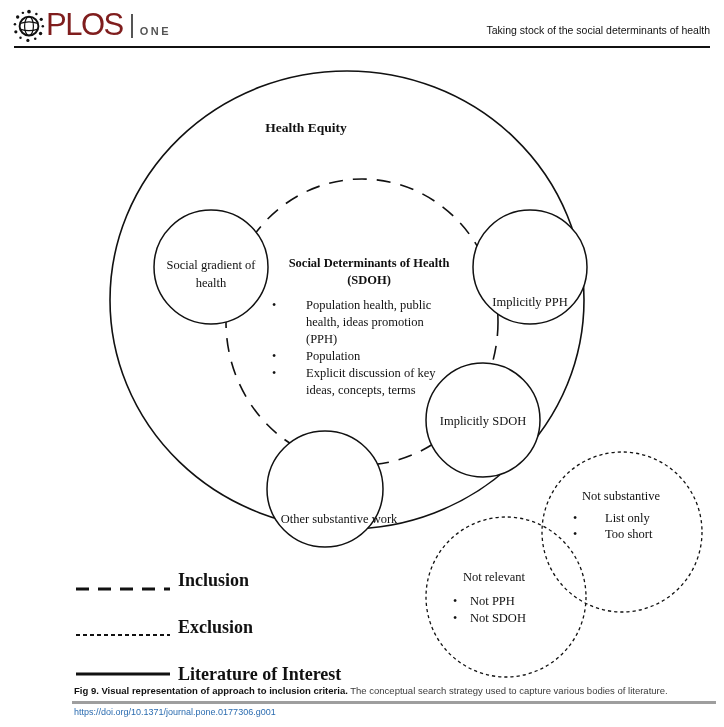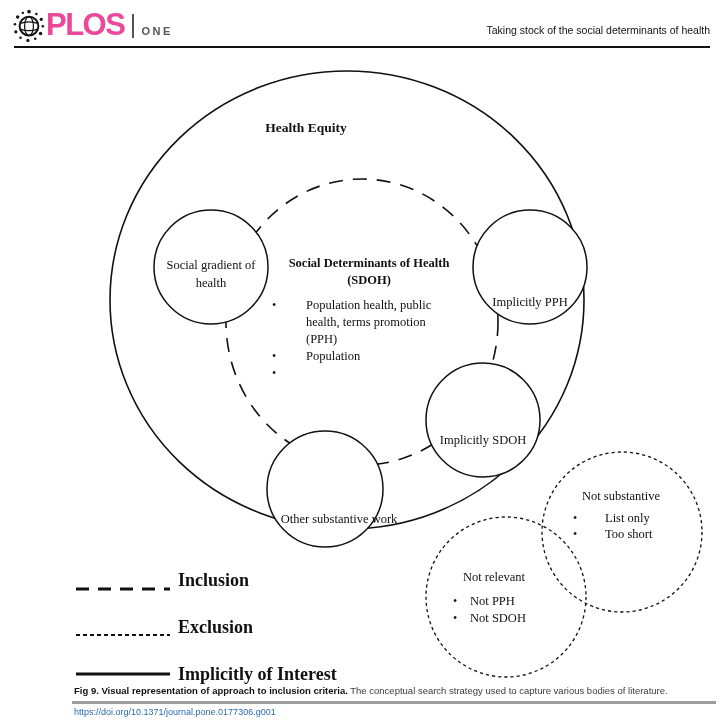--- a/index.html
+++ b/index.html
@@ -1,21 +1,21 @@
 <!DOCTYPE html>
 <html><head>
 <meta charset="utf-8">
 <style>
   html,body{margin:0;padding:0;background:#ffffff;}
   .page{position:relative;width:724px;height:727px;background:#fff;overflow:hidden;
         font-family:"Liberation Serif","DejaVu Serif",serif;color:#111;}
   
   .logo-row{position:absolute;left:12px;top:6px;display:flex;align-items:center;}
-  .plos-word{font-family:"Liberation Sans","DejaVu Sans",sans-serif;font-weight:bold;
-             font-size:31px;letter-spacing:-1.5px;color:#ec4899;line-height:38px;}
+  .plos-word{font-family:"Liberation Sans","DejaVu Sans",sans-serif;font-weight:normal;
+             font-size:31px;letter-spacing:-1.5px;color:#7f1d1d;line-height:38px;}
   .logo-divider{width:2px;height:24px;background:#555;margin:2px 7px 0 8px;}
   .one-word{font-family:"Liberation Sans","DejaVu Sans",sans-serif;font-weight:bold;
             font-size:11px;letter-spacing:2.5px;color:#555;margin-top:11px;}
   .running-title{position:absolute;right:14px;top:24px;
                  font-family:"Liberation Sans","DejaVu Sans",sans-serif;
                  font-size:10.5px;color:#111;}
   .header-rule{position:absolute;left:14px;top:46px;width:696px;height:2px;background:#111;}
   
   svg.diagram{position:absolute;left:0;top:0;z-index:1;}
   .lbl{position:absolute;z-index:2;font-size:12.5px;line-height:18px;text-align:center;
@@ -92,40 +92,41 @@
     <line x1="76" y1="635" x2="170" y2="635" stroke="#111" stroke-width="2" stroke-dasharray="4 3"></line>
     <line x1="76" y1="674" x2="170" y2="674" stroke="#111" stroke-width="2.8"></line>
   </svg>
 
   <div class="lbl bold" style="left:306px;top:119px;font-size:13.5px;">Health Equity</div>
 
   <div class="lbl wrap" style="left:211px;top:256px;width:120px;">Social gradient of health</div>
 
   <div class="lbl" style="left:530px;top:259px;margin-top:34px;">Implicitly PPH</div>
 
-  <div class="lbl" style="left:483px;top:431px;">Implicitly SDOH</div>
+  <div class="lbl" style="left:483px;top:412px;">Implicitly SDOH</div>
 
   <div class="lbl wrap" style="left:339px;top:478px;width:120px;margin-top:32px;">Other substantive work</div>
 
   <div class="lbl wrap bold" style="left:369px;top:255px;width:200px;line-height:17px;">
     <div>Social Determinants of Health</div>
     <div>(SDOH)</div>
   </div>
 
   <ul class="blist" style="left:272px;top:297px;width:178px;">
     <li style="padding-left:34px;">
       <span class="dot">•</span>
-      <span class="btxt">Population health, public health, terms promotion (PPH)</span>
+      <span class="btxt">Population health, public health, ideas promotion (PPH)</span>
       </li>
     <li style="padding-left:34px;">
       <span class="dot">•</span>
       <span class="btxt">Population</span>
       </li>
     <li style="padding-left:34px;">
       <span class="dot">•</span>
+      <span class="btxt">Explicit discussion of key ideas, concepts, terms</span>
       </li>
   </ul>
 
   <div class="lbl" style="left:621px;top:487px;">Not substantive</div>
   <ul class="blist" style="left:573px;top:510px;line-height:16px;">
     <li style="padding-left:32px;">
       <span class="dot">•</span>
       <span class="btxt">List only</span>
       </li>
     <li style="padding-left:32px;">
@@ -141,21 +142,21 @@
       <span class="btxt">Not PPH</span>
       </li>
     <li style="padding-left:17px;">
       <span class="dot">•</span>
       <span class="btxt">Not SDOH</span>
       </li>
   </ul>
 
   <div class="legend-lbl" style="left:178px;top:570px;">Inclusion</div>
   <div class="legend-lbl" style="left:178px;top:617px;">Exclusion</div>
-  <div class="legend-lbl" style="left:178px;top:664px;">Implicitly of Interest</div>
+  <div class="legend-lbl" style="left:178px;top:664px;">Literature of Interest</div>
 
   <div class="caption">
     <span class="cap-bold">Fig 9. Visual representation of approach to inclusion criteria.</span><span> The conceptual search strategy used to capture various bodies of literature.</span>
   </div>
   <div class="caption-rule"></div>
   <a class="doi">https://doi.org/10.1371/journal.pone.0177306.g001</a>
 
 </div>
 
 </body></html>

